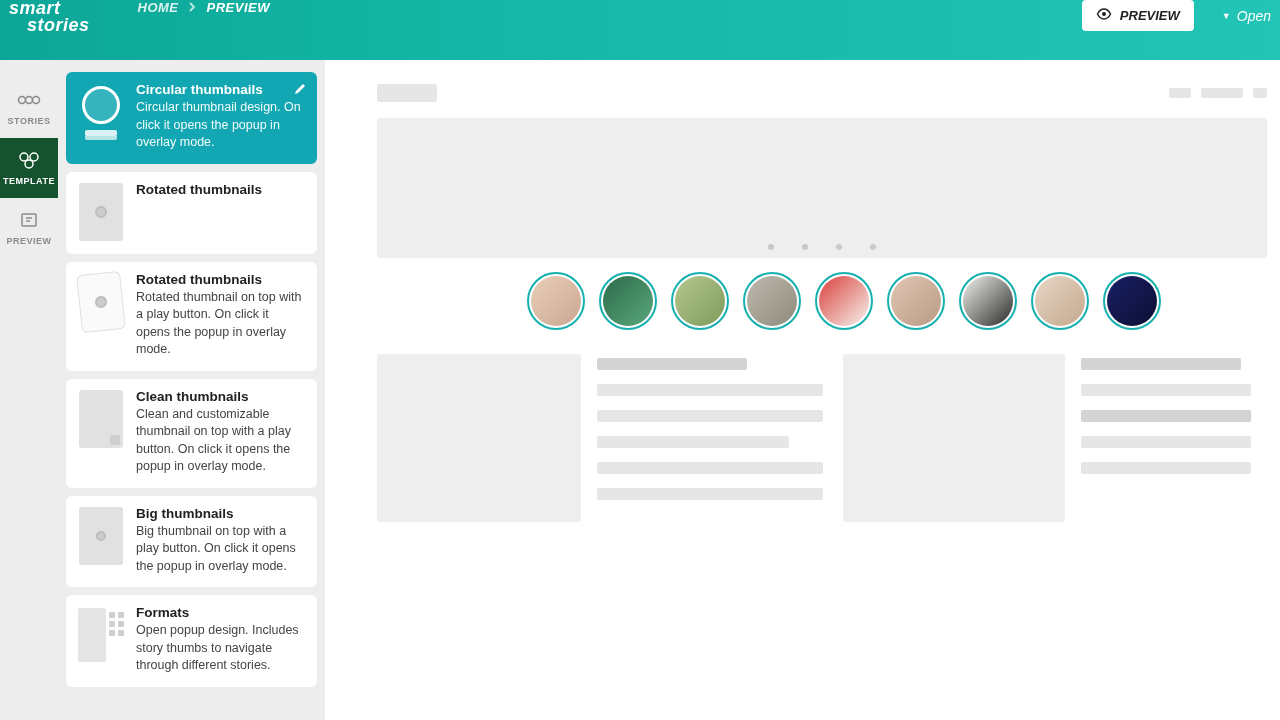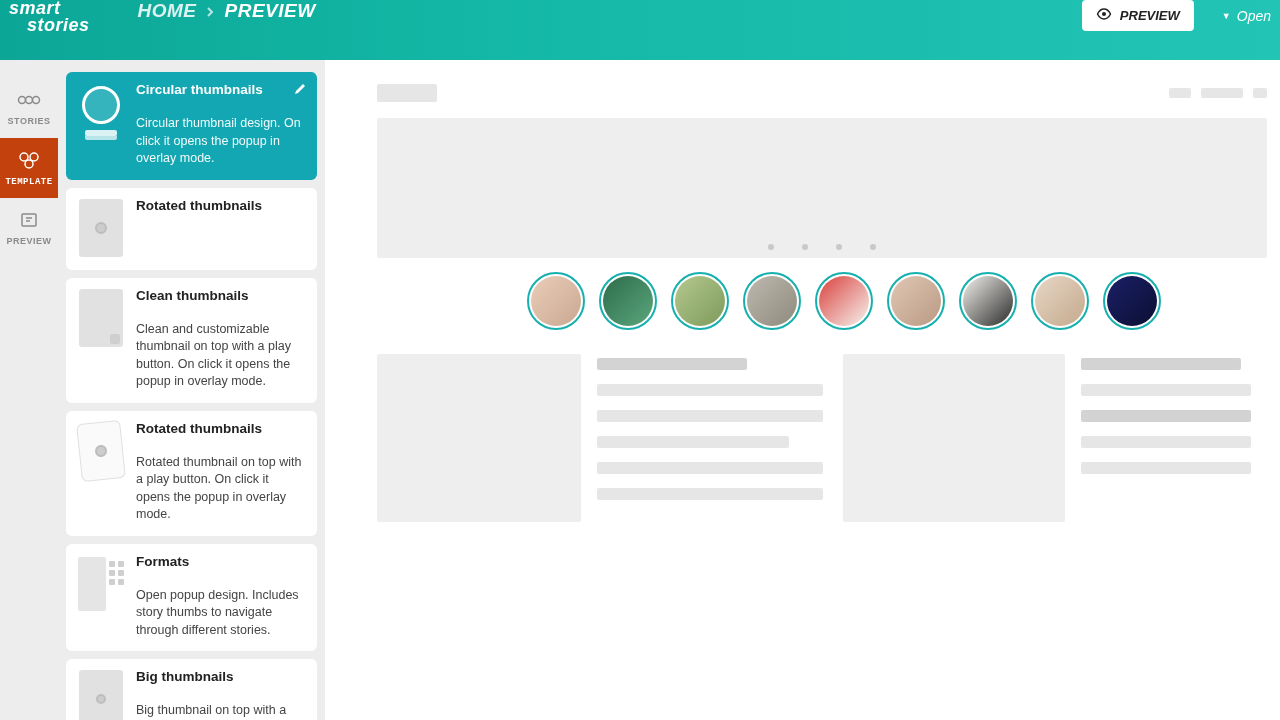--- a/index.html
+++ b/index.html
@@ -3,31 +3,31 @@
 <meta charset="utf-8">
 <style>
   * { box-sizing: border-box; margin: 0; padding: 0; }
   body { font-family: -apple-system, "Segoe UI", Helvetica, Arial, sans-serif; background: #fff; width:1280px; height:720px; overflow:hidden; }
 
   
   .header { height:60px; background: linear-gradient(90deg,#0ca697,#14b8a6 40%,#22c4b6); display:flex; align-items:flex-start; padding:0 9px; color:#fff;font-style:italic; }
   .logo { display:flex; flex-direction:column; line-height:0.95; font-weight:700; letter-spacing:0.5px; }
   .logo-top { font-size:18px; }
   .logo-bottom { font-size:18px; margin-left:18px; }
-  .breadcrumb { display:flex; align-items:center; margin-left:48px; font-size:19px; font-weight:600; letter-spacing:0.5px; }
+  .breadcrumb { display:flex; align-items:center; margin-left:48px; font-size:13px; font-weight:600; letter-spacing:0.5px; }
   .bc-sep { margin:0 10px; opacity:.7; }
   .header-right { margin-left:auto; display:flex; align-items:center; gap:28px; }
   .preview-btn { background:#fff; color:#222; border-radius:4px; padding:8px 14px; font-size:13px; font-weight:700; display:flex; align-items:center; gap:8px; cursor:pointer; }
   .admin { color:#fff; font-size:14px; display:flex; align-items:center; gap:6px; cursor:pointer; }
 
   
   .body { display:flex; height:660px; }
   .rail { width:58px; background:#ededed; display:flex; flex-direction:column; align-items:center; padding-top:18px; gap:0; }
   .rail-item { width:58px; height:60px; display:flex; flex-direction:column; align-items:center; justify-content:center; gap:4px; font-size:9px; font-weight:700; letter-spacing:0.5px; color:#8a8a8a; cursor:pointer; }
-  .rail-item.active { background:#c2410c; color:#fff;font-family:Liberation Mono, monospace; }
+  .rail-item.active { background:#14532d; color:#fff; }
   .rail-icon svg { width:24px; height:20px; }
 
   .template-list { width:267px; background:#ededed; padding:12px 8px; overflow-y:auto; }
   .template-list::-webkit-scrollbar{width:0}
   .tcard { background:#fff; border-radius:6px; padding:10px 12px 12px 12px; margin-bottom:8px; display:flex; gap:12px; cursor:pointer; position:relative; }
   .tcard.active { background: linear-gradient(90deg,#12a7b2,#12a7b2); color:#fff; }
   .tcard.active .tdesc{color:#fff; opacity:.95;}
   .tthumb { width:46px; height:60px; flex:0 0 46px; display:flex; align-items:center; justify-content:center; }
   .tcircle { width:38px; height:38px; border:3px solid #fff; border-radius:50%; background:rgba(255,255,255,.15); }
   .tcircle-lines { width:32px; height:6px; margin-top:6px; background:rgba(255,255,255,.85); border-radius:2px; box-shadow:0 4px 0 rgba(255,255,255,.7); }
@@ -39,21 +39,21 @@
   .ph-big { background:#e1e1e1; }
   .ph-big .ph-play{width:10px;height:10px;}
   .ph-group { display:flex; gap:3px; align-items:flex-start; }
   .ph-left { width:28px; height:54px; background:#e5e5e5; border-radius:2px; }
   .ph-dots { display:grid; grid-template-columns:repeat(2,6px); grid-auto-rows:6px; gap:3px; margin-top:4px; }
   .ph-dots span{background:#cfcfcf;border-radius:1px;}
 
   .ttext { flex:1; }
   .ttitle { font-size:13.5px; font-weight:700; color:#222; }
   .tcard.active .ttitle{color:#fff;}
-  .tdesc { font-size:12.5px; line-height:1.4; color:#444; margin-top:18px; }
+  .tdesc { font-size:12.5px; line-height:1.4; color:#444; margin-top:2px; }
   .tedit { position:absolute; right:10px; top:10px; }
 
   
   .pane { flex:1; padding:24px 0 0 52px; overflow:hidden; }
   .skel-row { display:flex; align-items:center; gap:10px; margin-bottom:16px; }
   .skel { background:#e6e6e6; border-radius:2px; }
   .sk-title { width:60px; height:18px; }
   .sk-right { margin-left:auto; display:flex; gap:10px; padding-right:0; }
   .sk-r1{width:22px;height:10px;} .sk-r2{width:42px;height:10px;} .sk-r3{width:14px;height:10px;}
   .sk-hero { width:890px; height:140px; background:#eee; border-radius:2px; position:relative; }
@@ -176,69 +176,69 @@
             <div class="ph-play"></div>
           </div>
         </div>
       <div class="ttext">
         <div class="ttitle">Rotated thumbnails</div>
       </div>
     </div>
 
     <div class="tcard">
       <div class="tthumb">
-          <div class="ph-square ph-clean"></div>
-        </div>
-      <div class="ttext">
-        <div class="ttitle">Clean thumbnails</div>
-        <div class="tdesc">Clean and customizable thumbnail on top with a play button. On click it opens the popup in overlay mode.</div>
-      </div>
-    </div>
-
-    <div class="tcard">
-      <div class="tthumb">
           <div class="ph-square ph-rotated">
             <div class="ph-play"></div>
           </div>
         </div>
       <div class="ttext">
         <div class="ttitle">Rotated thumbnails</div>
         <div class="tdesc">Rotated thumbnail on top with a play button. On click it opens the popup in overlay mode.</div>
       </div>
     </div>
 
     <div class="tcard">
       <div class="tthumb">
+          <div class="ph-square ph-clean"></div>
+        </div>
+      <div class="ttext">
+        <div class="ttitle">Clean thumbnails</div>
+        <div class="tdesc">Clean and customizable thumbnail on top with a play button. On click it opens the popup in overlay mode.</div>
+      </div>
+    </div>
+
+    <div class="tcard">
+      <div class="tthumb">
+          <div class="ph-square ph-big">
+            <div class="ph-play"></div>
+          </div>
+        </div>
+      <div class="ttext">
+        <div class="ttitle">Big thumbnails</div>
+        <div class="tdesc">Big thumbnail on top with a play button. On click it opens the popup in overlay mode.</div>
+      </div>
+    </div>
+
+    <div class="tcard">
+      <div class="tthumb">
         <div class="ph-group">
             <div class="ph-left"></div>
             <div class="ph-dots">
               <span></span>
               <span></span>
               <span></span>
               <span></span>
               <span></span>
               <span></span>
             </div>
           </div>
       </div>
       <div class="ttext">
         <div class="ttitle">Formats</div>
         <div class="tdesc">Open popup design. Includes story thumbs to navigate through different stories.</div>
-      </div>
-    </div>
-
-    <div class="tcard">
-      <div class="tthumb">
-          <div class="ph-square ph-big">
-            <div class="ph-play"></div>
-          </div>
-        </div>
-      <div class="ttext">
-        <div class="ttitle">Big thumbnails</div>
-        <div class="tdesc">Big thumbnail on top with a play button. On click it opens the popup in overlay mode.</div>
       </div>
     </div>
 
   </div>
 
   <div class="pane">
     <div class="skel-row" style="width:890px;">
       <div class="skel sk-title"></div>
       <div class="sk-right">
         <div class="skel sk-r1"></div>

